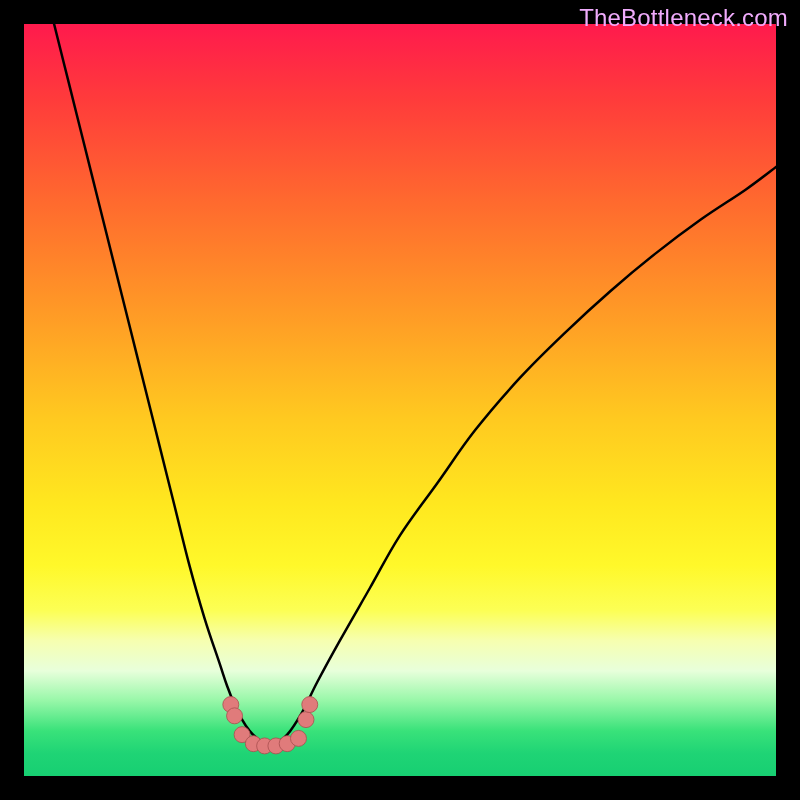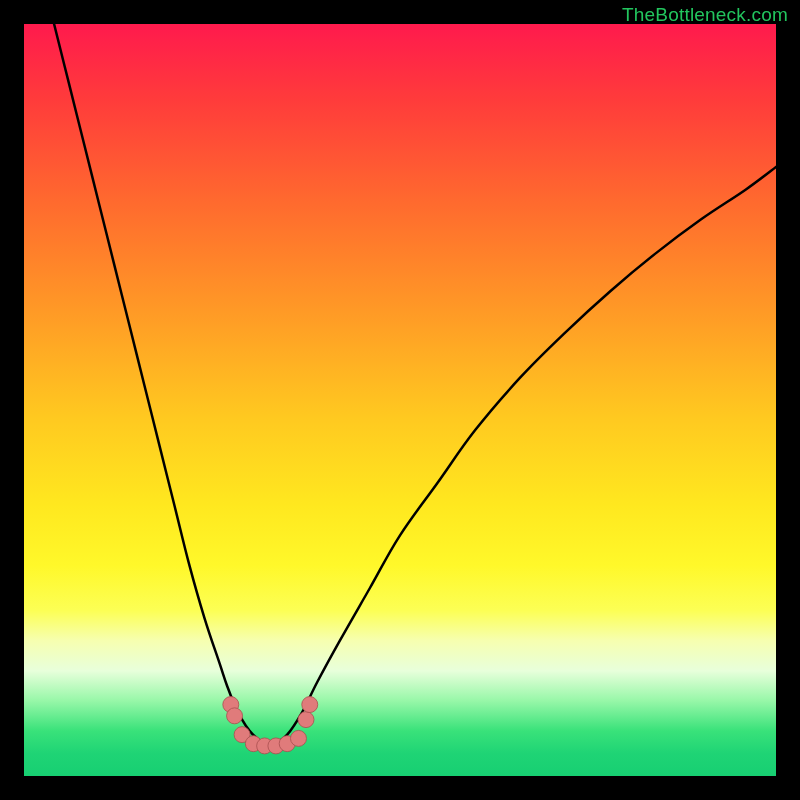--- a/index.html
+++ b/index.html
@@ -31,22 +31,22 @@
       #97f7a8 90%,
       #39e27a 94%,
       #1fd475 97%,
       #17cf72 100%
     );
   }
   .watermark {
     position: absolute;
     top: 4px;
     right: 12px;
-    color: #22c55e;
-    font-size: 19px;
+    color: #f0abfc;
+    font-size: 24px;
     font-weight: 500;
     letter-spacing: 0.2px;
     z-index: 5;
     user-select: none;
   }
   svg.curves {
     position: absolute;
     left: 0;
     top: 0;
     width: 752px;

